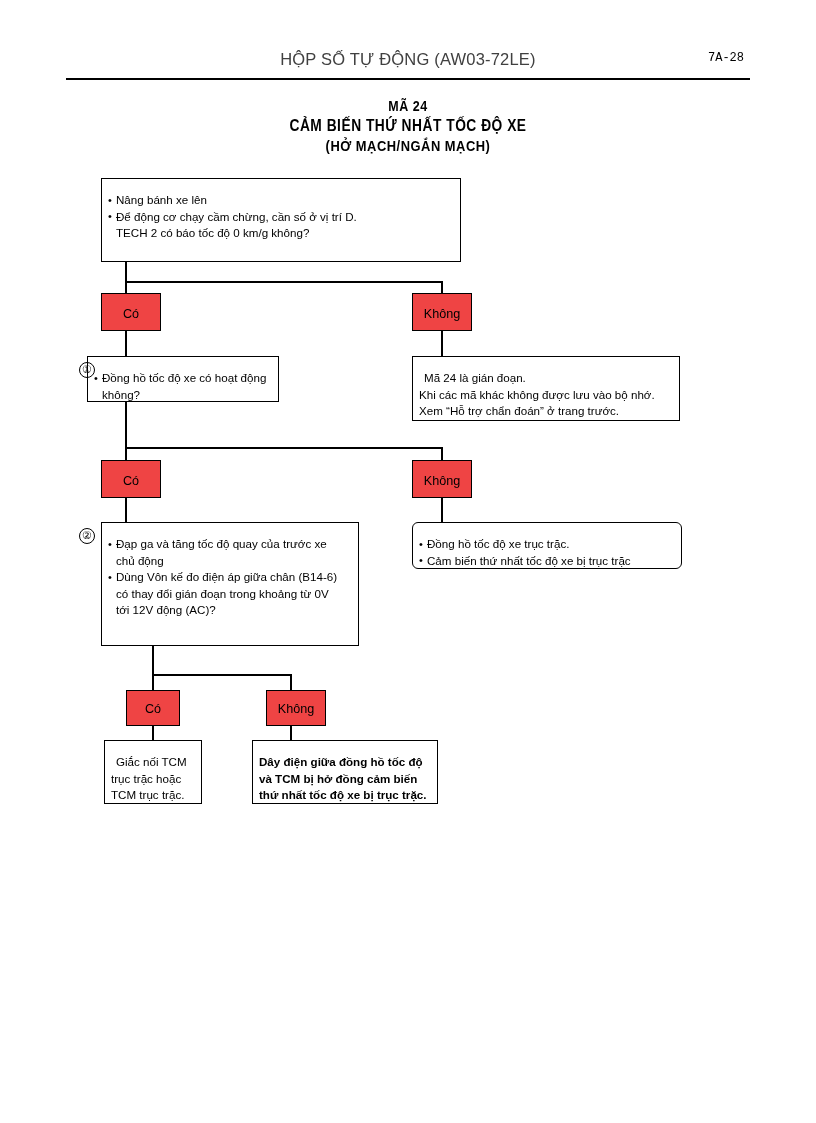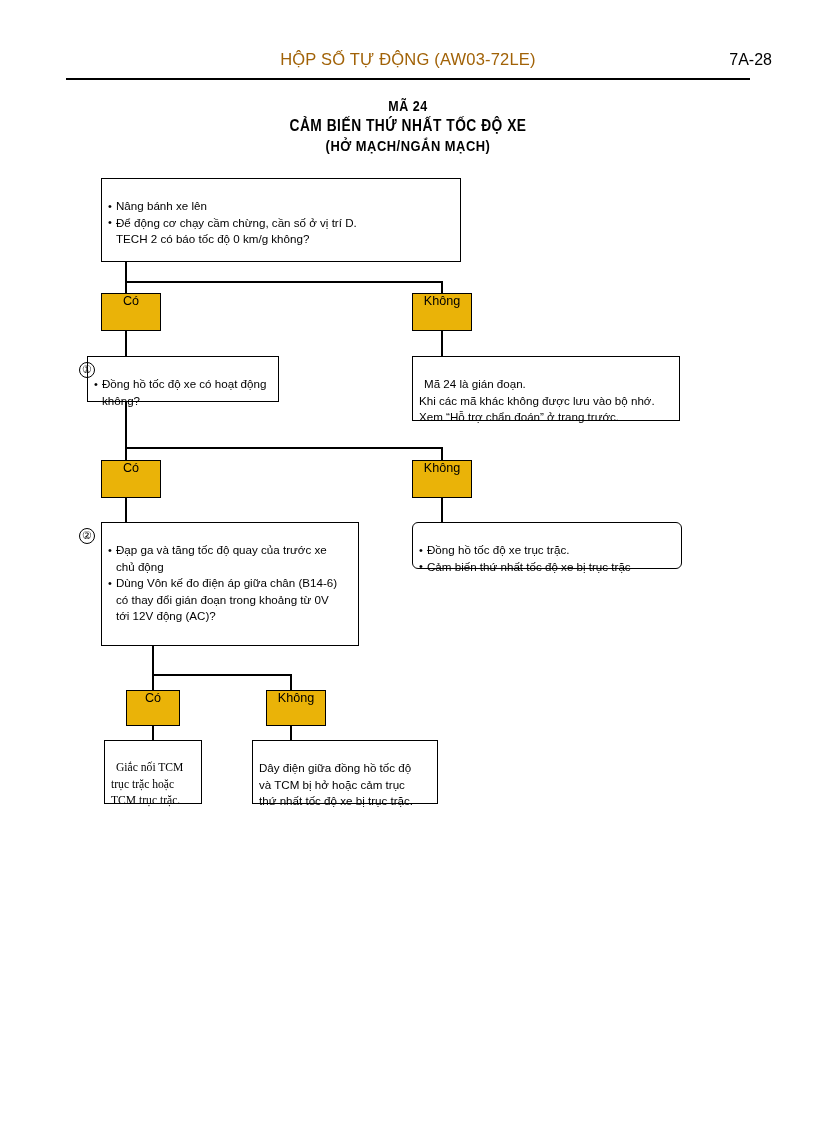--- a/index.html
+++ b/index.html
@@ -19,28 +19,28 @@
 
   
   #header-title {
     position: absolute;
     left: 0;
     top: 50px;
     width: 816px;
     text-align: center;
     font-size: 16.5px;
     letter-spacing: 0.2px;
-    color: #a16207;
+    color: #404040;
   }
   #header-page {
     position: absolute;
-    right: 44px;
+    right: 72px;
     top: 51px;
-    font-size: 16px;
-    font-family: Liberation Sans, sans-serif;
+    font-size: 12px;
+    font-family: Liberation Mono, monospace;
   }
   #header-rule {
     position: absolute;
     left: 66px;
     top: 78px;
     width: 684px;
     height: 2px;
     background: #000;
   }
 
@@ -70,21 +70,21 @@
     border: 1.6px solid #000;
     background: #fff;
     font-size: 11.6px;
     line-height: 16.6px;
     z-index: 2;
   }
   .box .ln {
     white-space: pre;
   }
   .pad {
-    padding: 19px 8px 6px 6px;
+    padding: 13px 8px 6px 6px;
   }
   .bullet {
     position: relative;
     padding-left: 8px;
   }
   .bullet::before {
     content: "\2022";
     position: absolute;
     left: 0;
     top: -0.5px;
@@ -92,24 +92,24 @@
   }
   .cont {
     padding-left: 8px;
   }
 
   
   .dbox {
     position: absolute;
     box-sizing: border-box;
     border: 1.6px solid #000;
-    background: #eab308;
+    background: #ef4444;
     font-size: 12.6px;
     display: flex;
-    align-items: flex-start;
+    align-items: flex-end;
     justify-content: center;
     padding-bottom: 9px;
     z-index: 2;
   }
 
   
   .marker {
     position: absolute;
     font-size: 11px;
     line-height: 13px;
@@ -212,25 +212,25 @@
   <div class="dbox" style="left:126px; top:690px; width:54px; height:36px;">
     <span>Có</span>
   </div>
   <div class="dbox" style="left:266px; top:690px; width:60px; height:36px;">
     <span>Không</span>
   </div>
 
   <div class="ln-v" style="left:152px; top:726px; height:14px;"></div>
   <div class="ln-v" style="left:290.4px; top:726px; height:14px;"></div>
 
-  <div class="box pad" style="left:104px; top:740px; width:98px; height:64px;font-family:Liberation Serif, serif;">
+  <div class="box pad" style="left:104px; top:740px; width:98px; height:64px;">
     <div class="ln" style="padding-left:5px;">Giắc nối TCM</div>
     <div class="ln">trục trặc hoặc</div>
     <div class="ln">TCM trục trặc.</div>
   </div>
 
-  <div class="box pad" style="left:252px; top:740px; width:186px; height:64px;">
+  <div class="box pad" style="left:252px; top:740px; width:186px; height:64px;font-weight:bold;">
     <div class="ln">Dây điện giữa đồng hồ tốc độ</div>
-    <div class="ln">và TCM bị hở hoặc cảm trục</div>
+    <div class="ln">và TCM bị hở đồng cảm biến</div>
     <div class="ln">thứ nhất tốc độ xe bị trục trặc.</div>
   </div>
 
 </div>
 
 </body></html>

